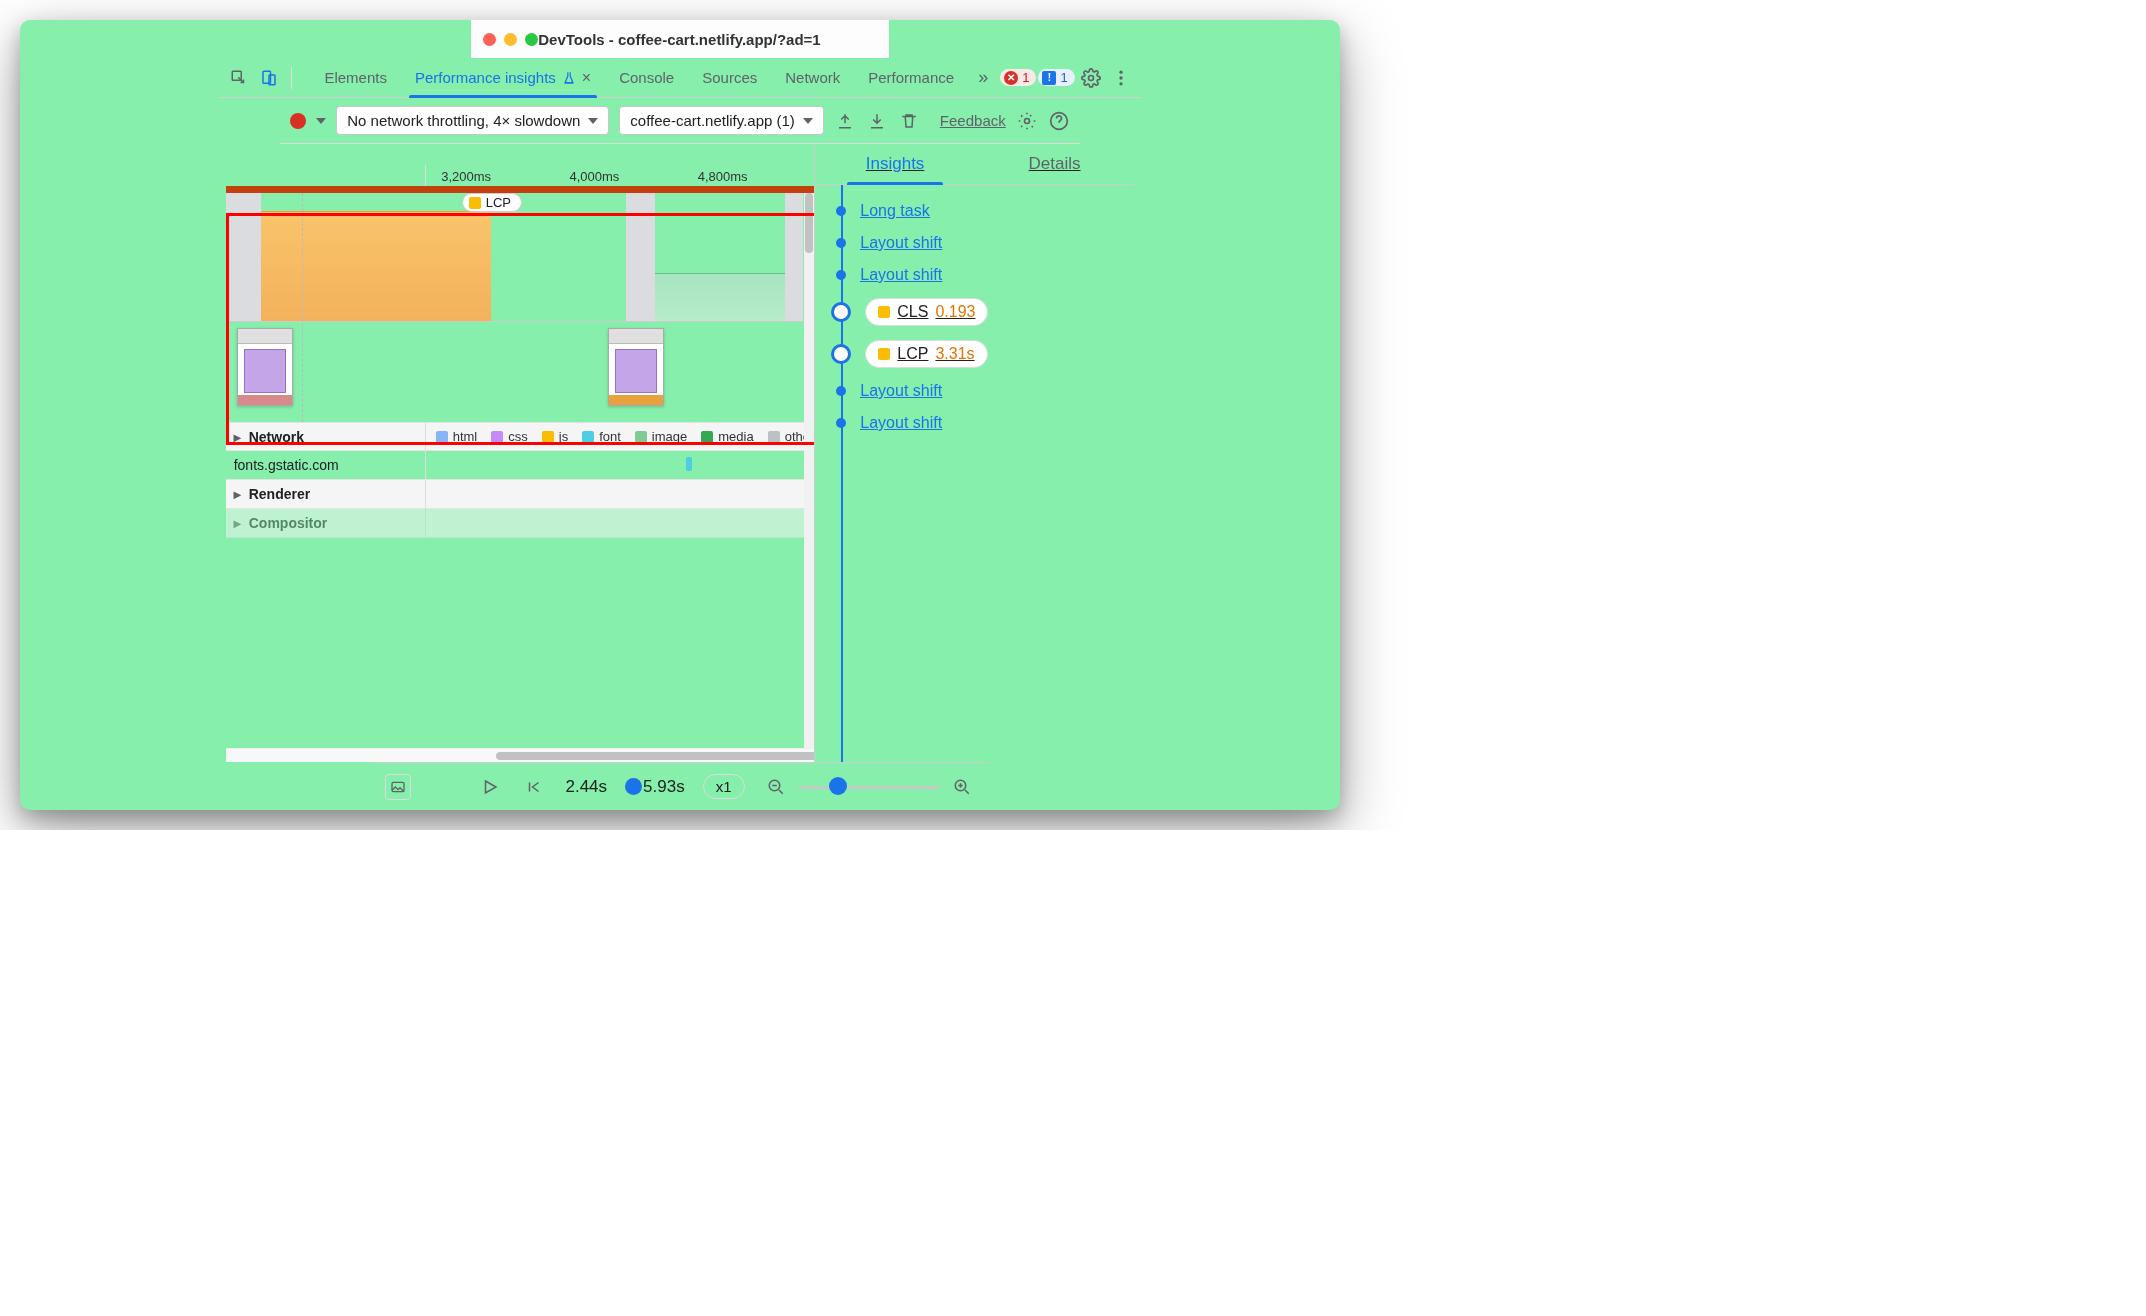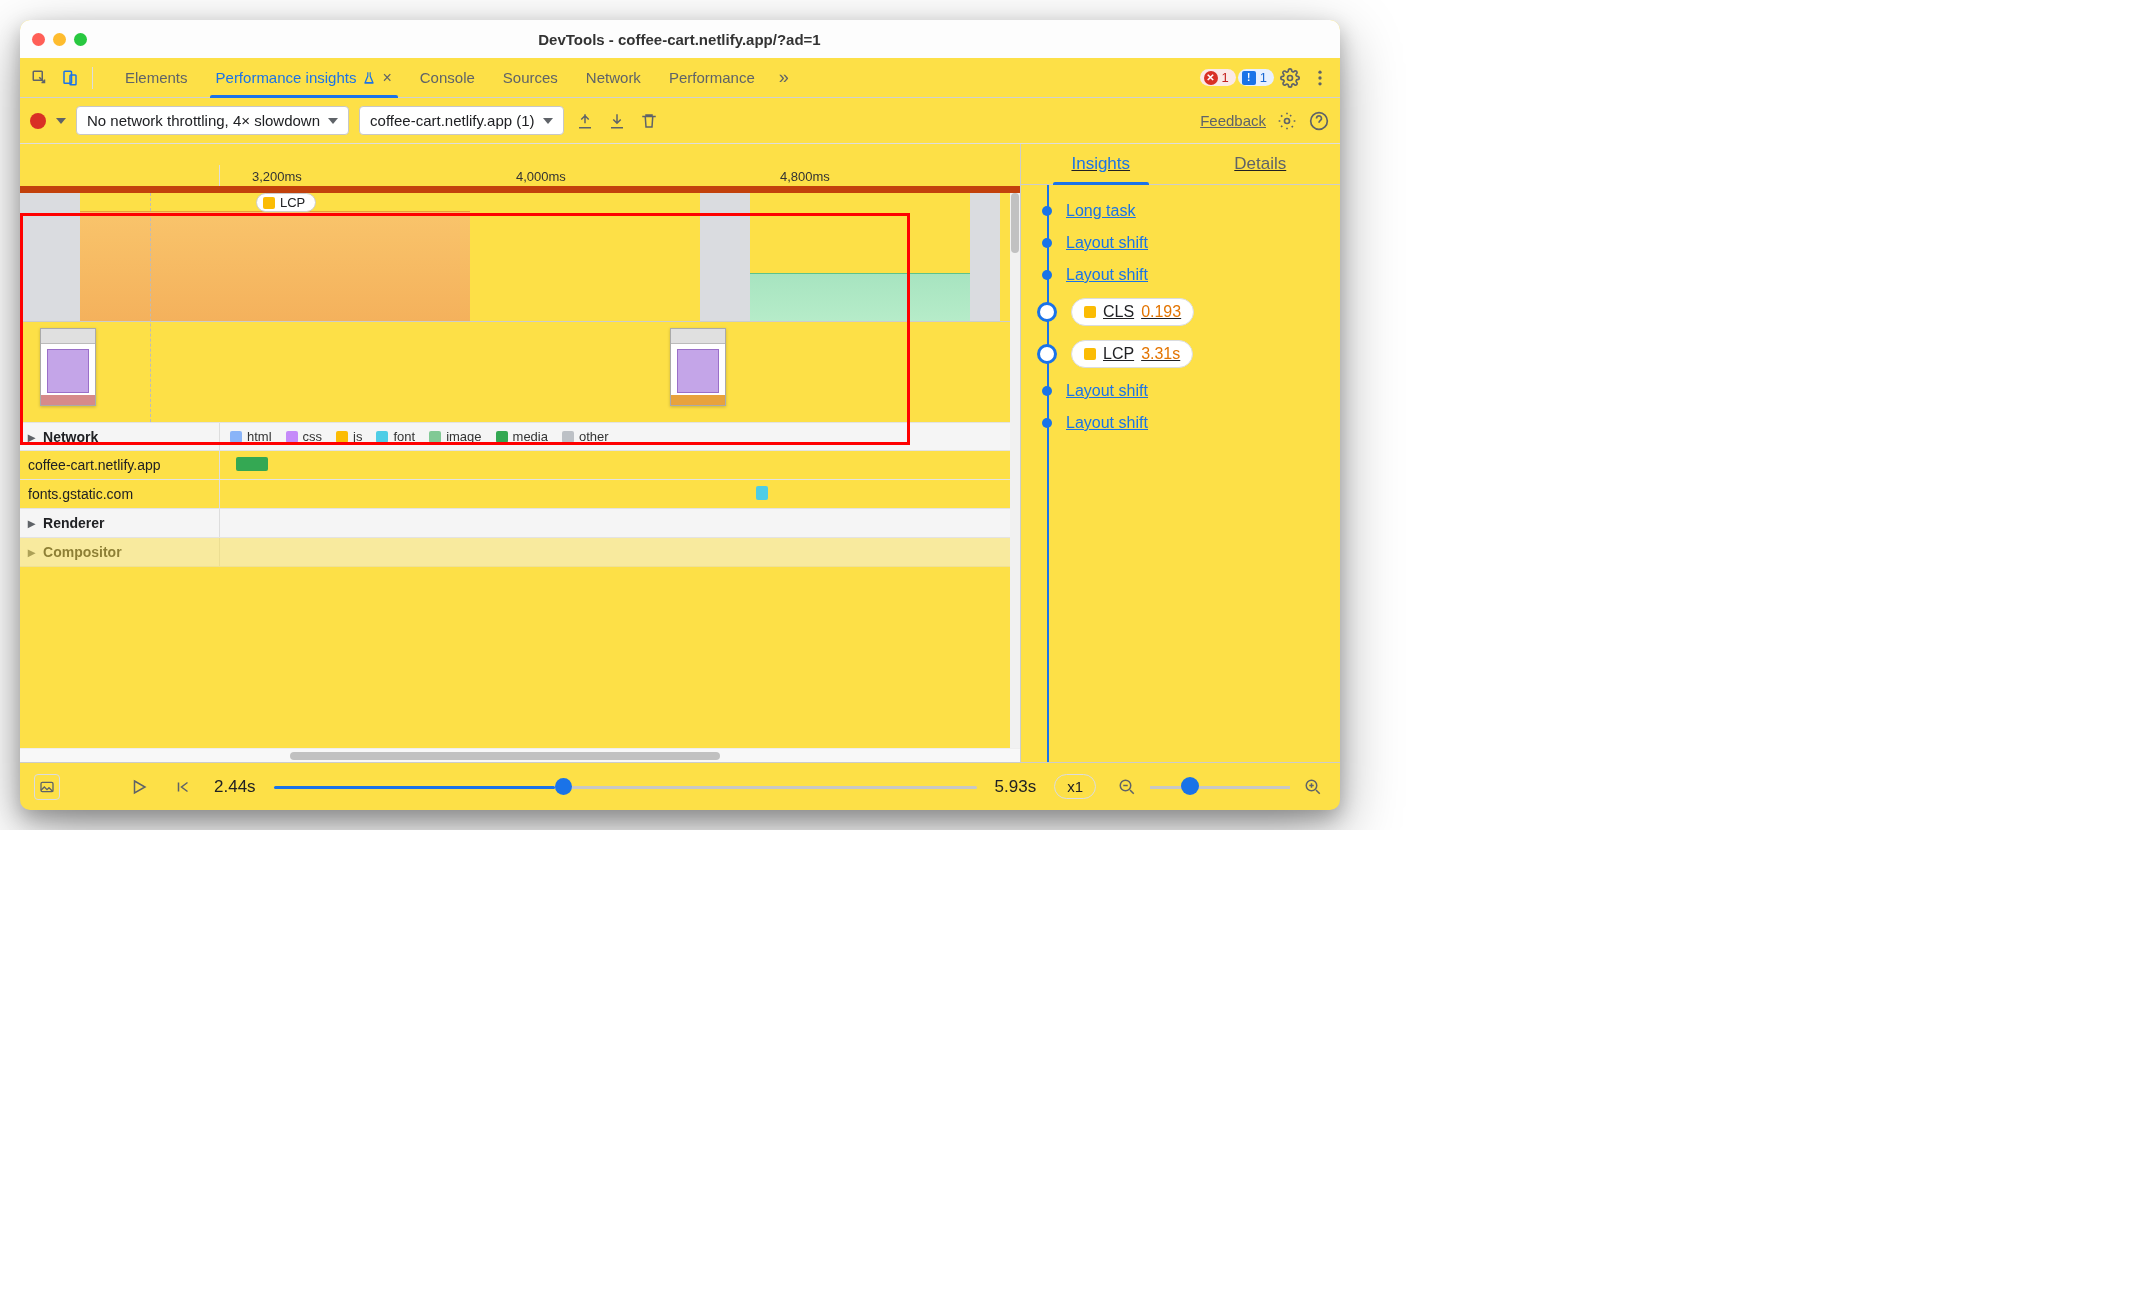--- a/index.html
+++ b/index.html
@@ -8,24 +8,25 @@
     background: #fff;
     color: #202124;
     font-size: 14px;
   }
   .window {
     width: 1320px;
     height: 790px;
     margin: 20px;
     border-radius: 10px;
     box-shadow: 0 20px 60px rgba(0,0,0,.35), 0 8px 20px rgba(0,0,0,.25);
-    background: #fde047;
+    background: #86efac;
     display: flex;
     flex-direction: column;
     overflow: hidden;
+    align-items: center;
   }
   
   .titlebar {
     height: 38px;
     display: flex;
     align-items: center;
     padding: 0 12px;
     background: #fdfdfd;
   }
   .traffic { display: flex; gap: 8px; }
@@ -351,26 +352,20 @@
                 <span>media</span>
               </div>
             <div class="legend-item">
                 <span class="sw other"></span>
                 <span>other</span>
               </div>
           </div>
         </div>
 
         <div class="tl-row net-row">
-          <div class="labelcol">coffee-cart.netlify.app</div>
-          <div class="track">
-            <div class="bar" style="left:2%;width:4%;background:#34a853;"></div>
-          </div>
-        </div>
-        <div class="tl-row net-row">
           <div class="labelcol">fonts.gstatic.com</div>
           <div class="track">
             <div class="bar" style="left:67%;width:1.5%;background:#4ecde6;"></div>
           </div>
         </div>
 
         <div class="tl-row section-header">
           <div class="labelcol bold">Renderer</div>
           <div class="track"></div>
         </div>

